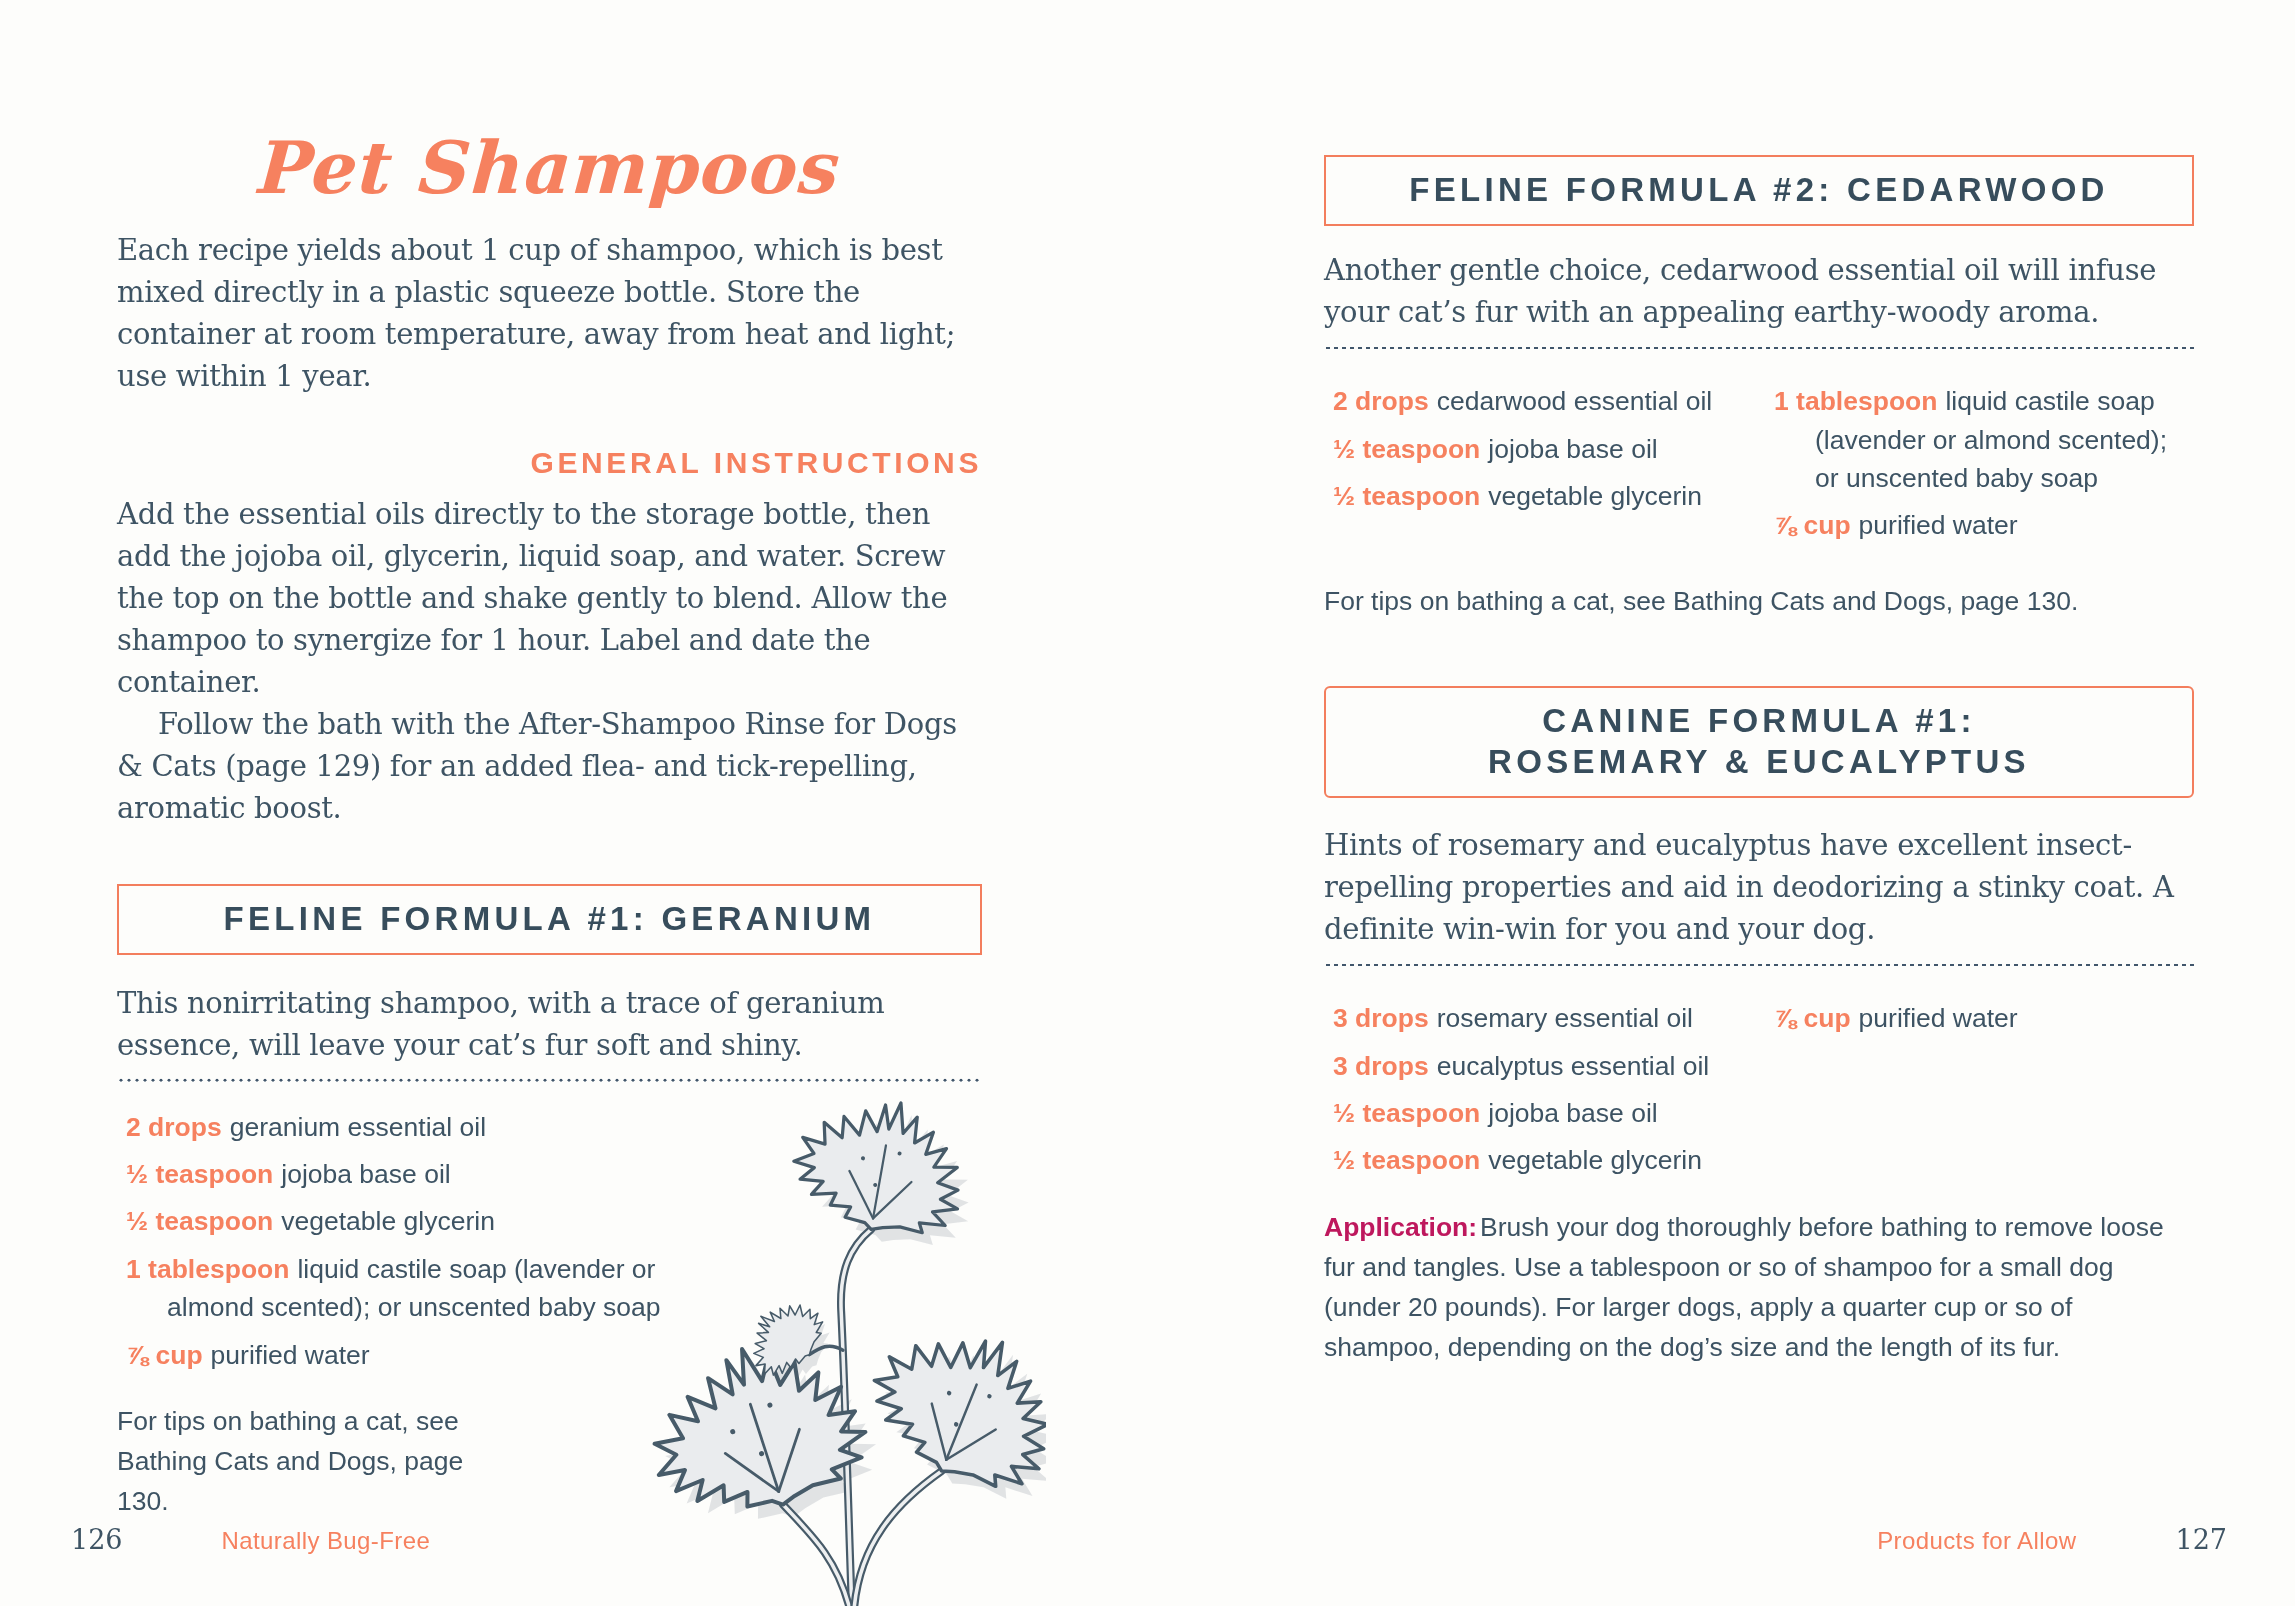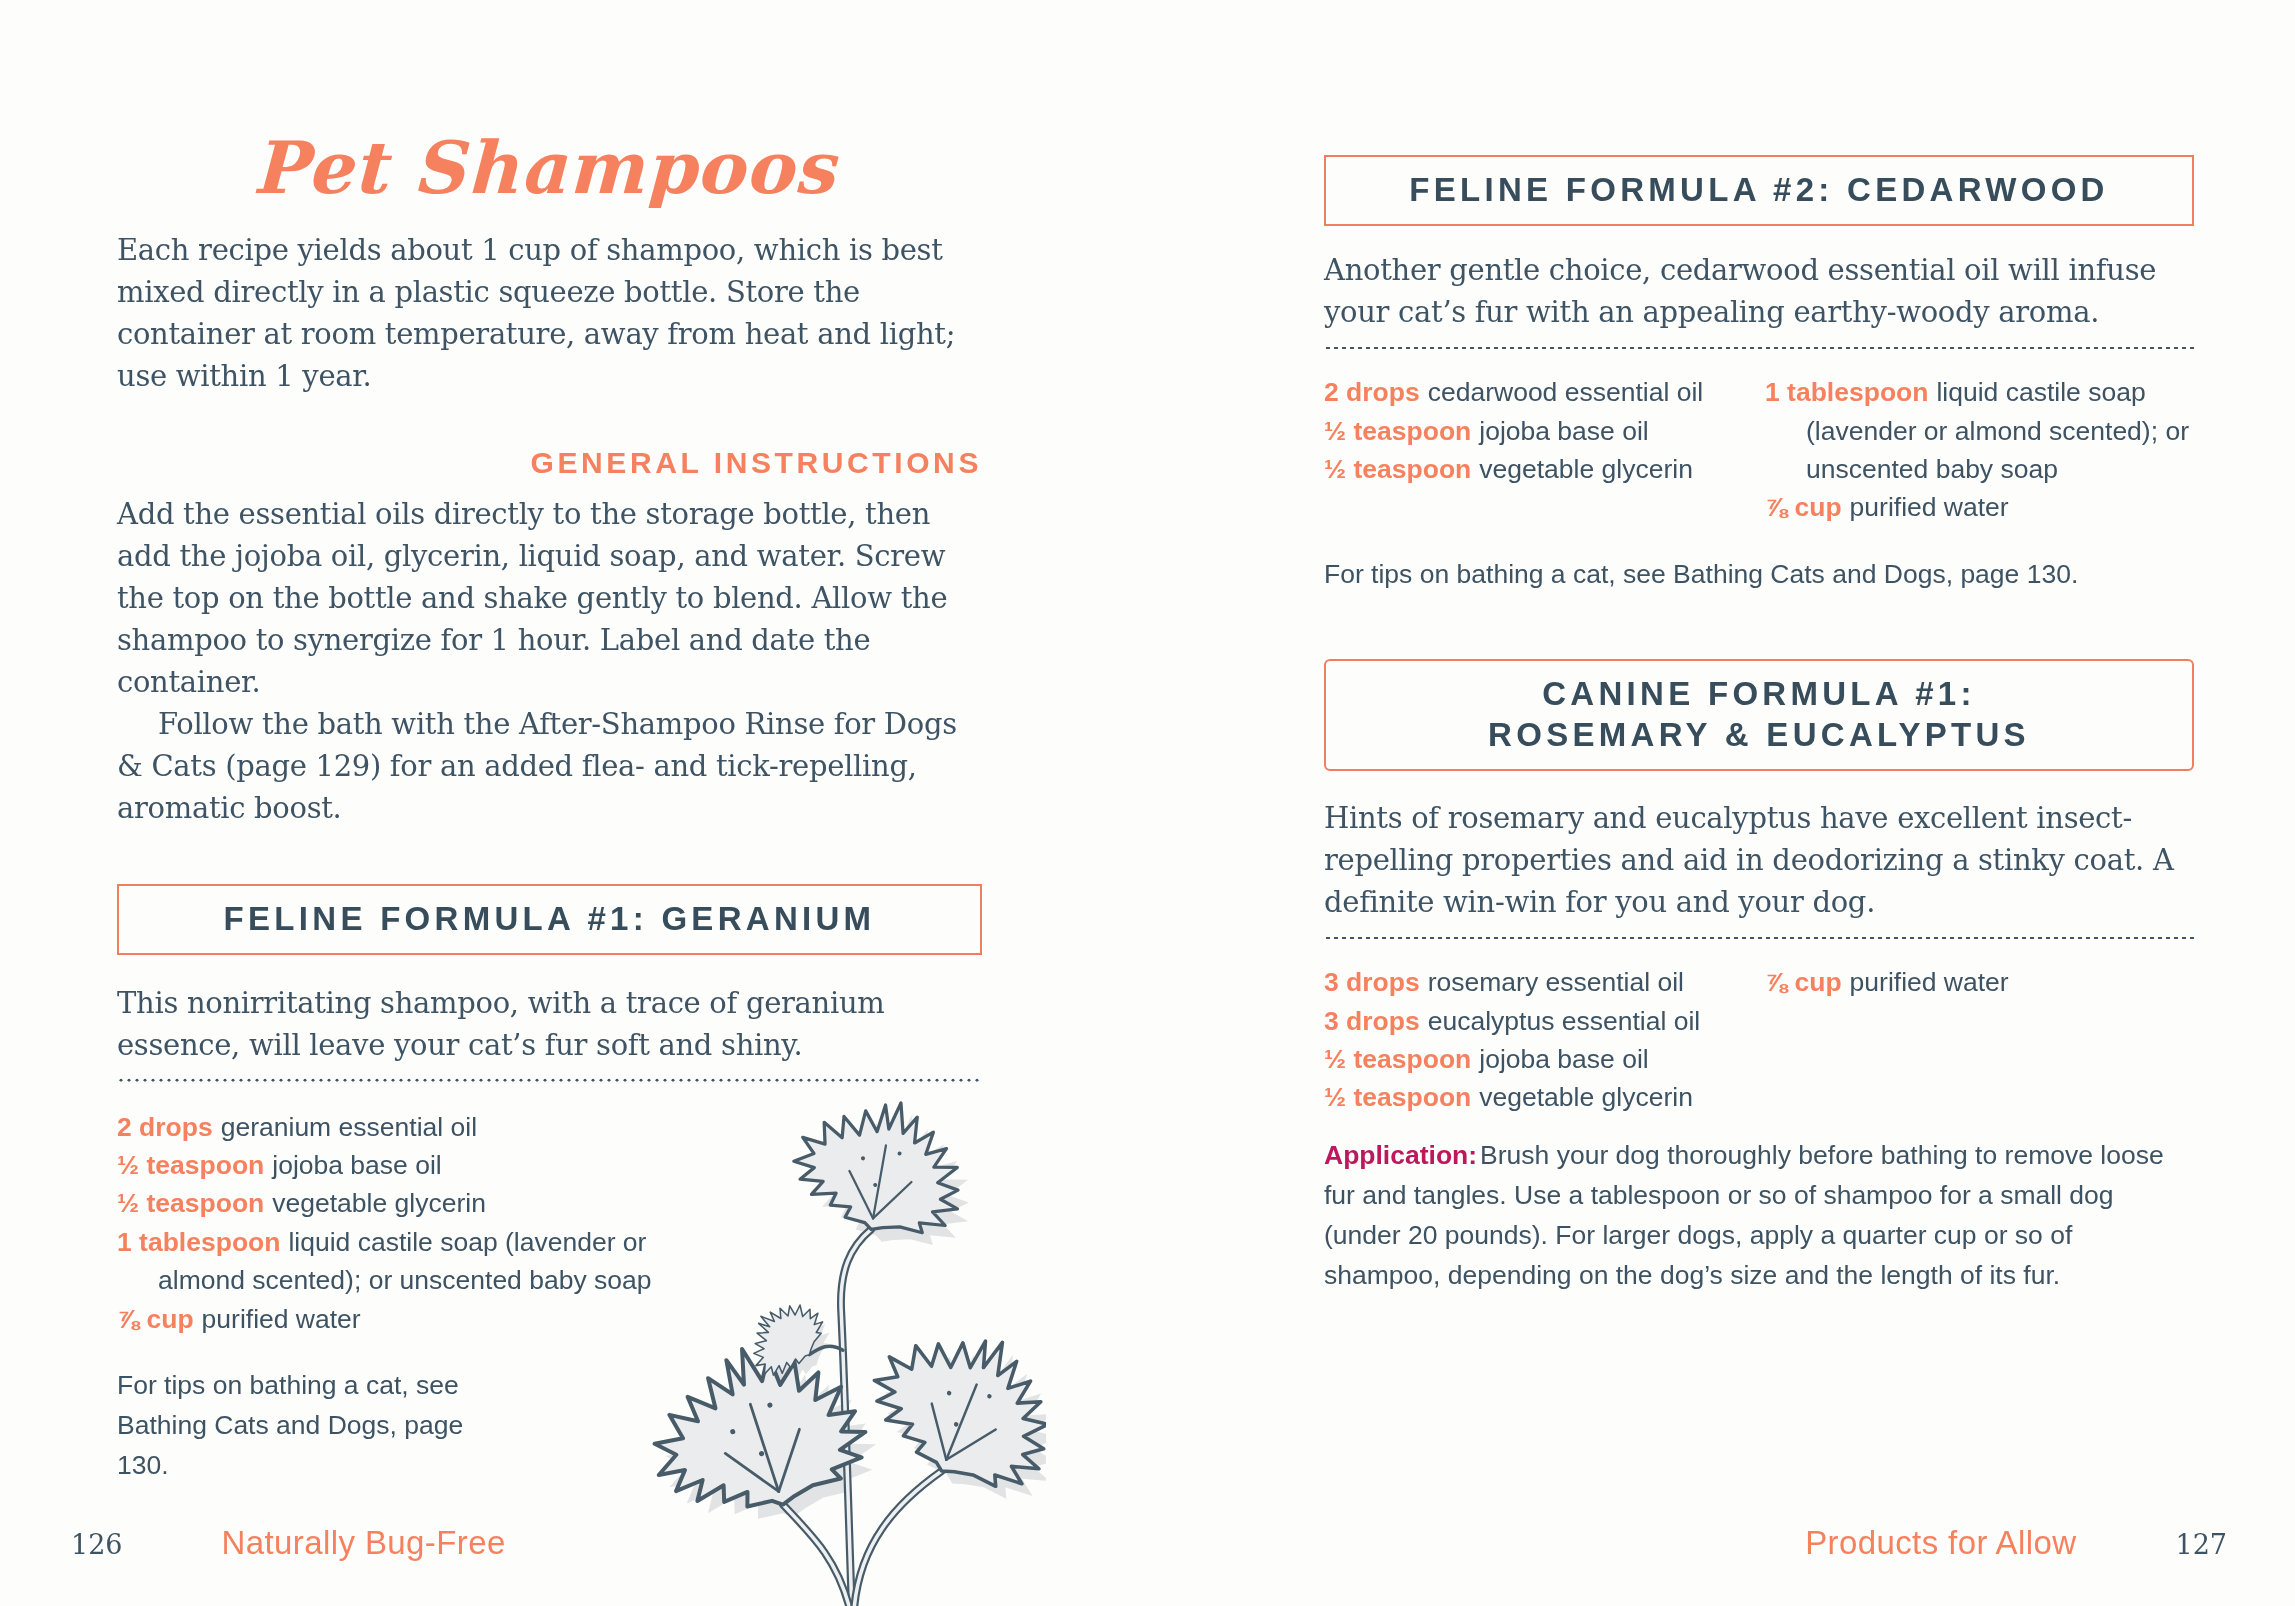--- a/index.html
+++ b/index.html
@@ -38,37 +38,37 @@
   .desc{margin-top:26.5px;}
   .dots{
     height:4.4px;margin-top:12.4px;
     background-image:radial-gradient(circle,#41566B 1.6px,rgba(0,0,0,0) 1.7px);
     background-size:8px 4.4px;background-position:0 50%;background-repeat:repeat-x;
   }
   .ing{
     list-style:none;margin:25px 0 0 0;padding:0;
     font-size:26.5px;line-height:1.45;color:#3D5363;
   }
-  .ing li{padding-left:41px;text-indent:-41px;margin:0;}
+  .ing li{padding-left:41px;text-indent:-41px;margin:9px;}
   .amt{color:#F6815F;font-weight:bold;margin-right:8px;}
   .tip{font-size:26.5px;line-height:1.5;margin:28px 0 0 0;color:#3D5363;}
   .tip.narrow{max-width:397px;}
   .cols{display:flex;margin-top:23px;}
   .cols .c1{width:441px;flex:0 0 441px;}
   .cols .c2{flex:1;}
   .cols .ing{margin-top:0;}
   .app{font-size:26.5px;line-height:1.5;margin:19.4px 0 0 0;color:#3D5363;}
   .app-label{color:#be185d;font-weight:bold;margin-right:3px;}
 
   
   .footer{position:absolute;top:1524px;display:flex;align-items:baseline;gap:48px;}
   .footer-l{left:71px;}
   .footer-r{right:68px;}
   .pgnum{font-family:"DejaVu Serif",serif;font-size:27px;color:#3E5464;}
-  .ftitle{font-size:33px;color:#F6815F;letter-spacing:0.4px;}
+  .ftitle{font-size:24px;color:#F6815F;letter-spacing:0.4px;}
   .footer-l .ftitle{margin-left:51px;}
   .footer-r .ftitle{margin-right:51px;}
 
   
   .botanical{position:absolute;left:631px;top:1090px;width:415px;height:516px;}
   .stem-out{fill:none;stroke:#475B69;stroke-width:9;stroke-linecap:round;}
   .stem-in{fill:none;stroke:#EDEFF0;stroke-width:4;stroke-linecap:round;}
   .leaf{fill:#EAECEE;stroke:#475B69;stroke-width:3.5;stroke-linejoin:round;}
   .leaf-shadow{fill:#D9DCDF;stroke:none;opacity:0.8;}
   .vein{fill:none;stroke:#475B69;stroke-width:2.4;stroke-linecap:round;}

